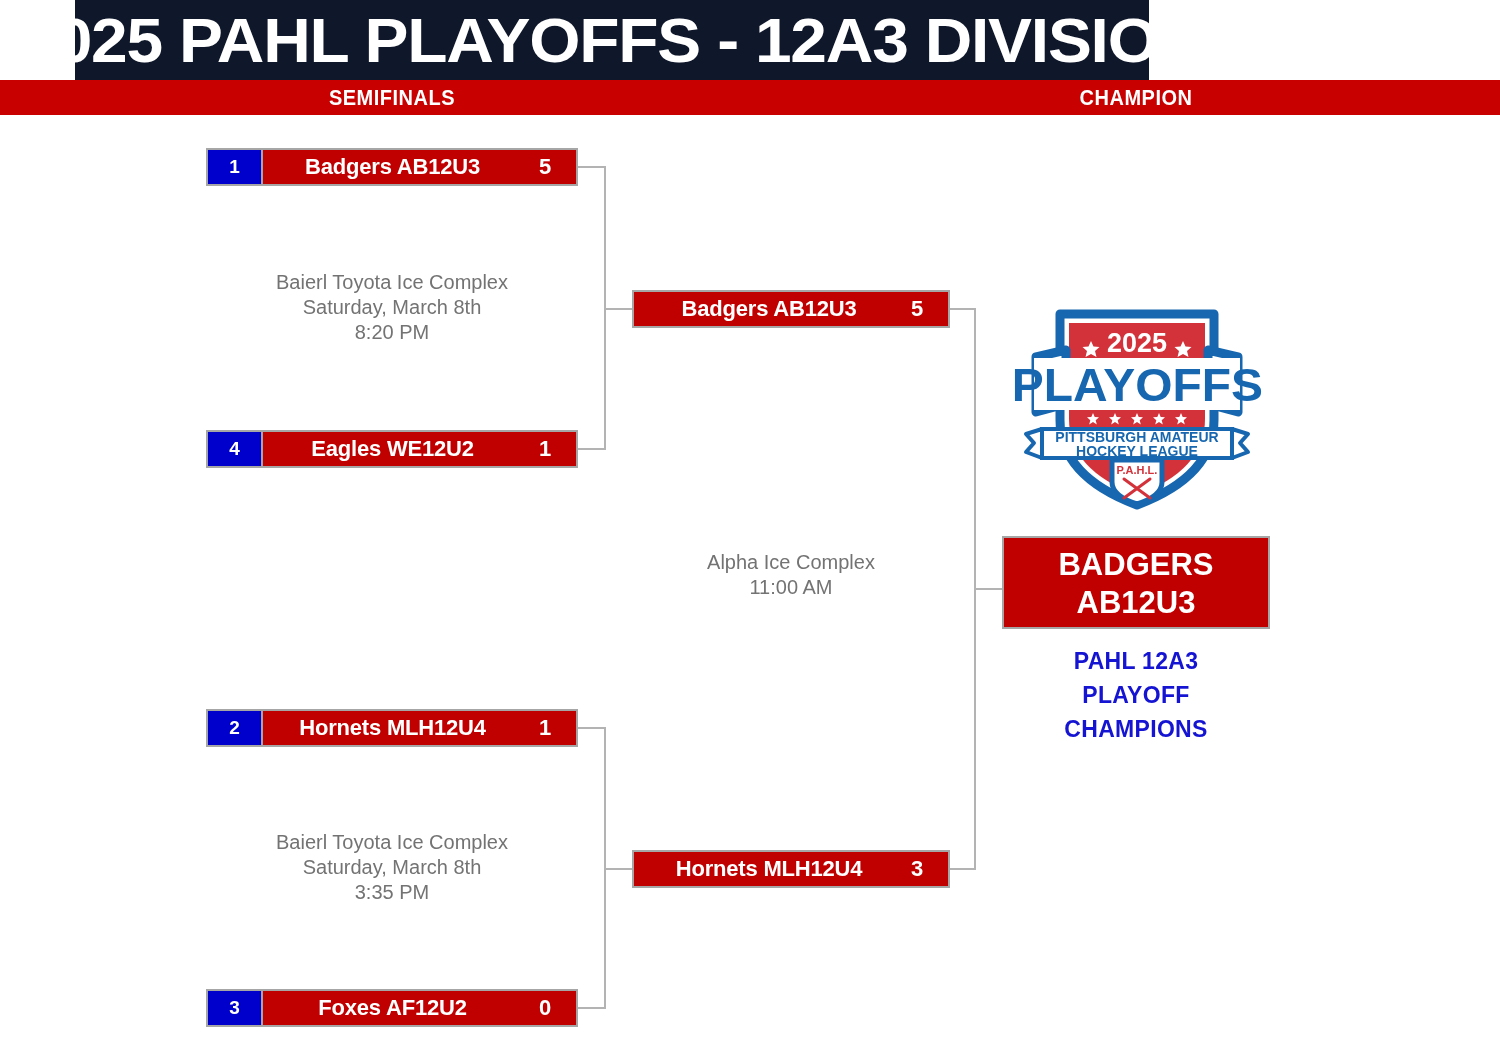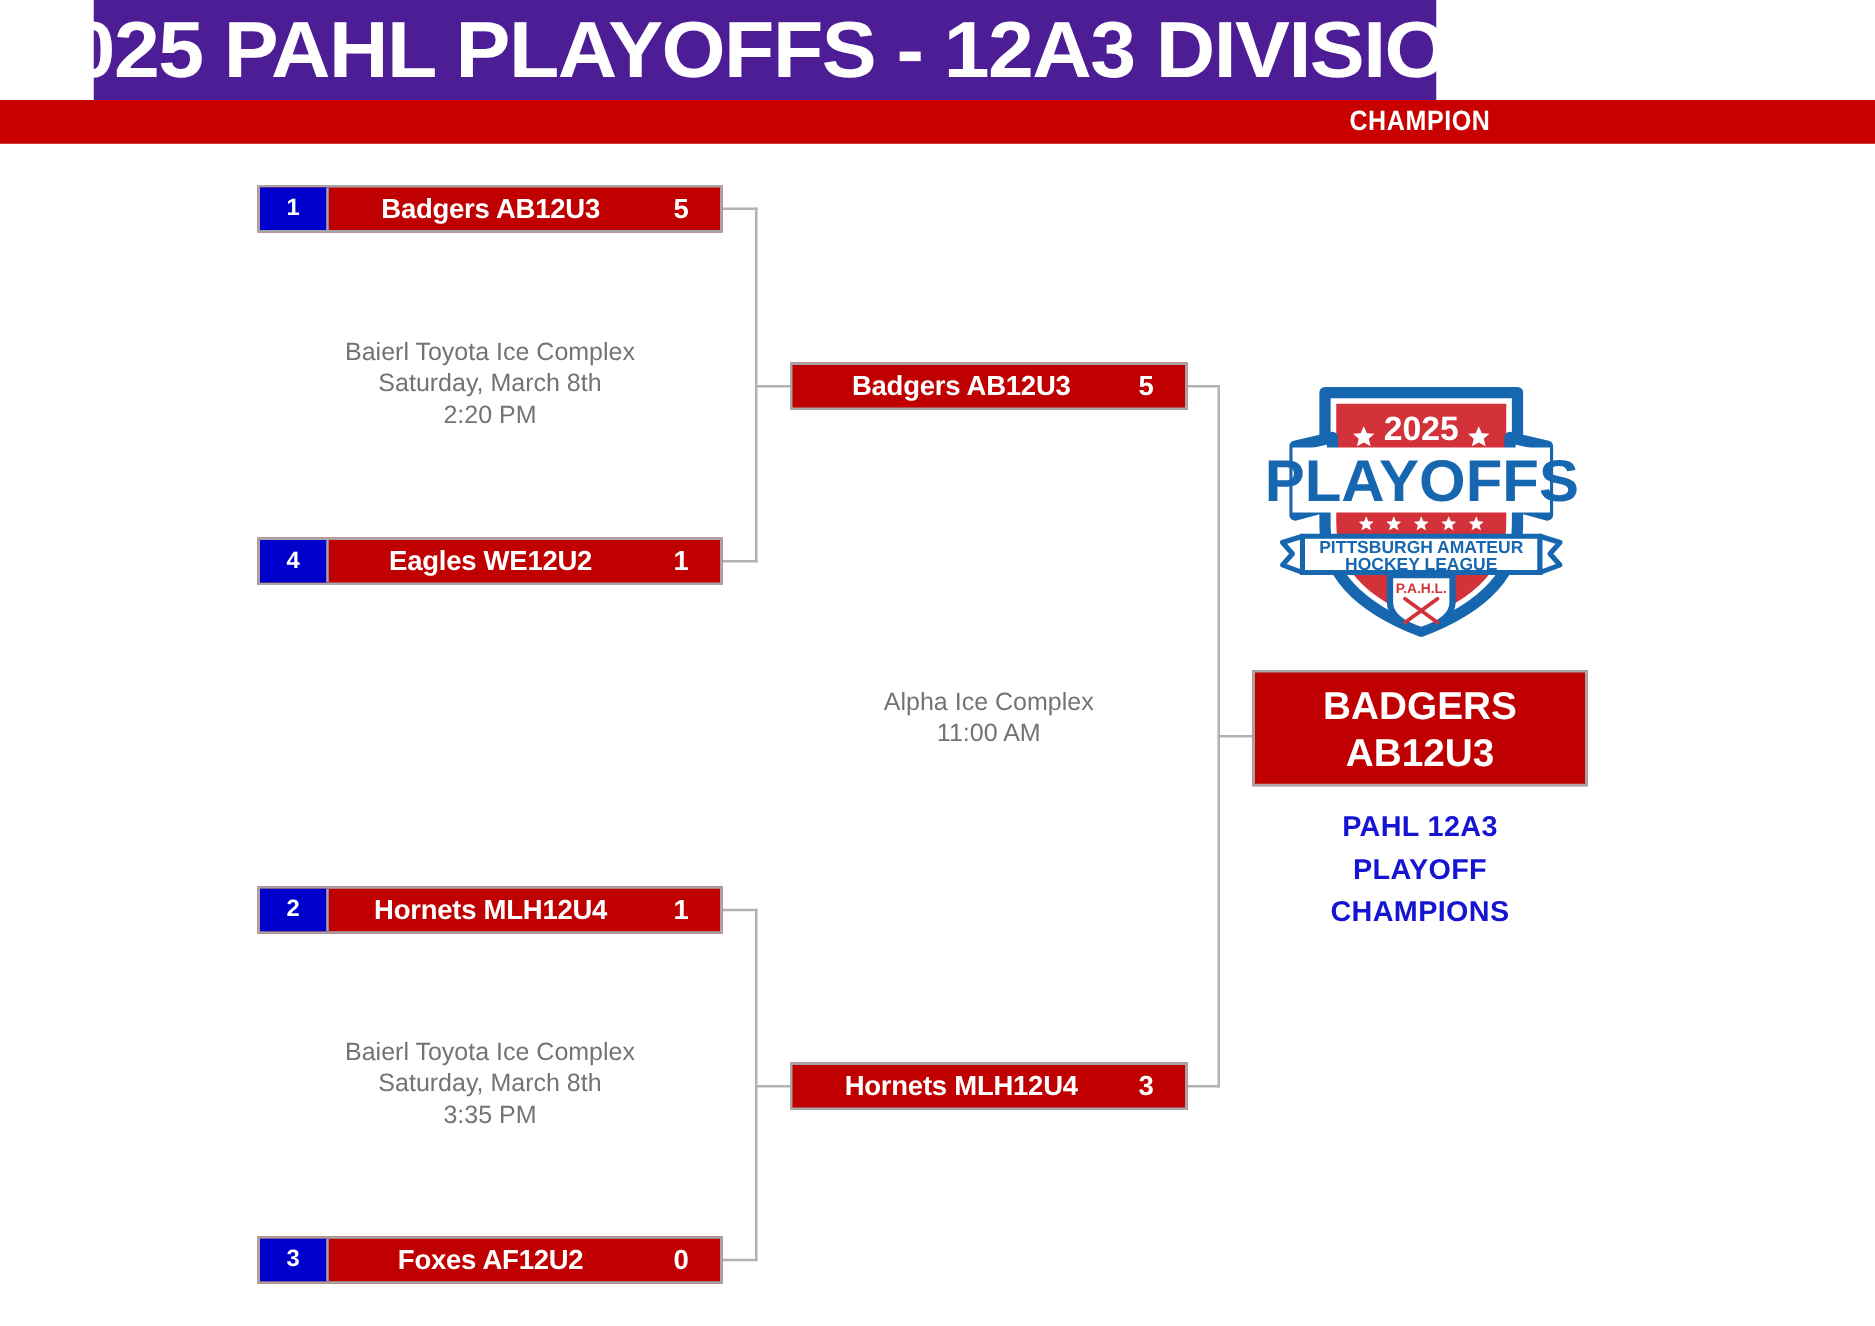--- a/index.html
+++ b/index.html
@@ -7,21 +7,21 @@
     width: 1500px; height: 1061px;
     background: #ffffff;
     font-family: "Liberation Sans", sans-serif;
     overflow: hidden;
   }
   #root { position: relative; width: 1500px; height: 1061px; }
 
   
   .title-bar {
     position: absolute; left: 75px; top: 0; width: 1074px; height: 80px;
-    background: #4c1d95;
+    background: #0f172a;
     display: flex; align-items: center; justify-content: center;
   }
   .title-text {
     color: #ffffff;
     font-size: 54px;
     font-weight: bold;
     letter-spacing: -1px;
     font-stretch: condensed;
     transform: scaleX(1.22) scaleY(1.18);
     white-space: nowrap;
@@ -159,20 +159,23 @@
 </head>
 <body>
 
 <div id="root">
 
   <div class="title-bar">
     <div class="title-text">2025 PAHL PLAYOFFS - 12A3 DIVISION</div>
   </div>
 
   <div class="round-bar"></div>
+  <div class="round-label" id="round-semifinals">
+    <span>SEMIFINALS</span>
+  </div>
   <div class="round-label" id="round-champion">
     <span>CHAMPION</span>
   </div>
 
   <div class="line h-line" id="conn-sf1-top-stub"></div>
   <div class="line h-line" id="conn-sf1-bot-stub"></div>
   <div class="line v-line" id="conn-sf1-vert"></div>
   <div class="line h-line" id="conn-sf1-out"></div>
 
   <div class="line h-line" id="conn-sf2-top-stub"></div>
@@ -189,21 +192,21 @@
     <div class="seed">1</div>
     <div class="teamwrap">
       <div class="team">Badgers AB12U3</div>
       <div class="score">5</div>
     </div>
   </div>
 
   <div class="game-info" id="info-sf1">
     <div>Baierl Toyota Ice Complex</div>
     <div>Saturday, March 8th</div>
-    <div>2:20 PM</div>
+    <div>8:20 PM</div>
   </div>
 
   <div class="slot" id="slot-sf1-bot">
     <div class="seed">4</div>
     <div class="teamwrap">
       <div class="team">Eagles WE12U2</div>
       <div class="score">1</div>
     </div>
   </div>
 

